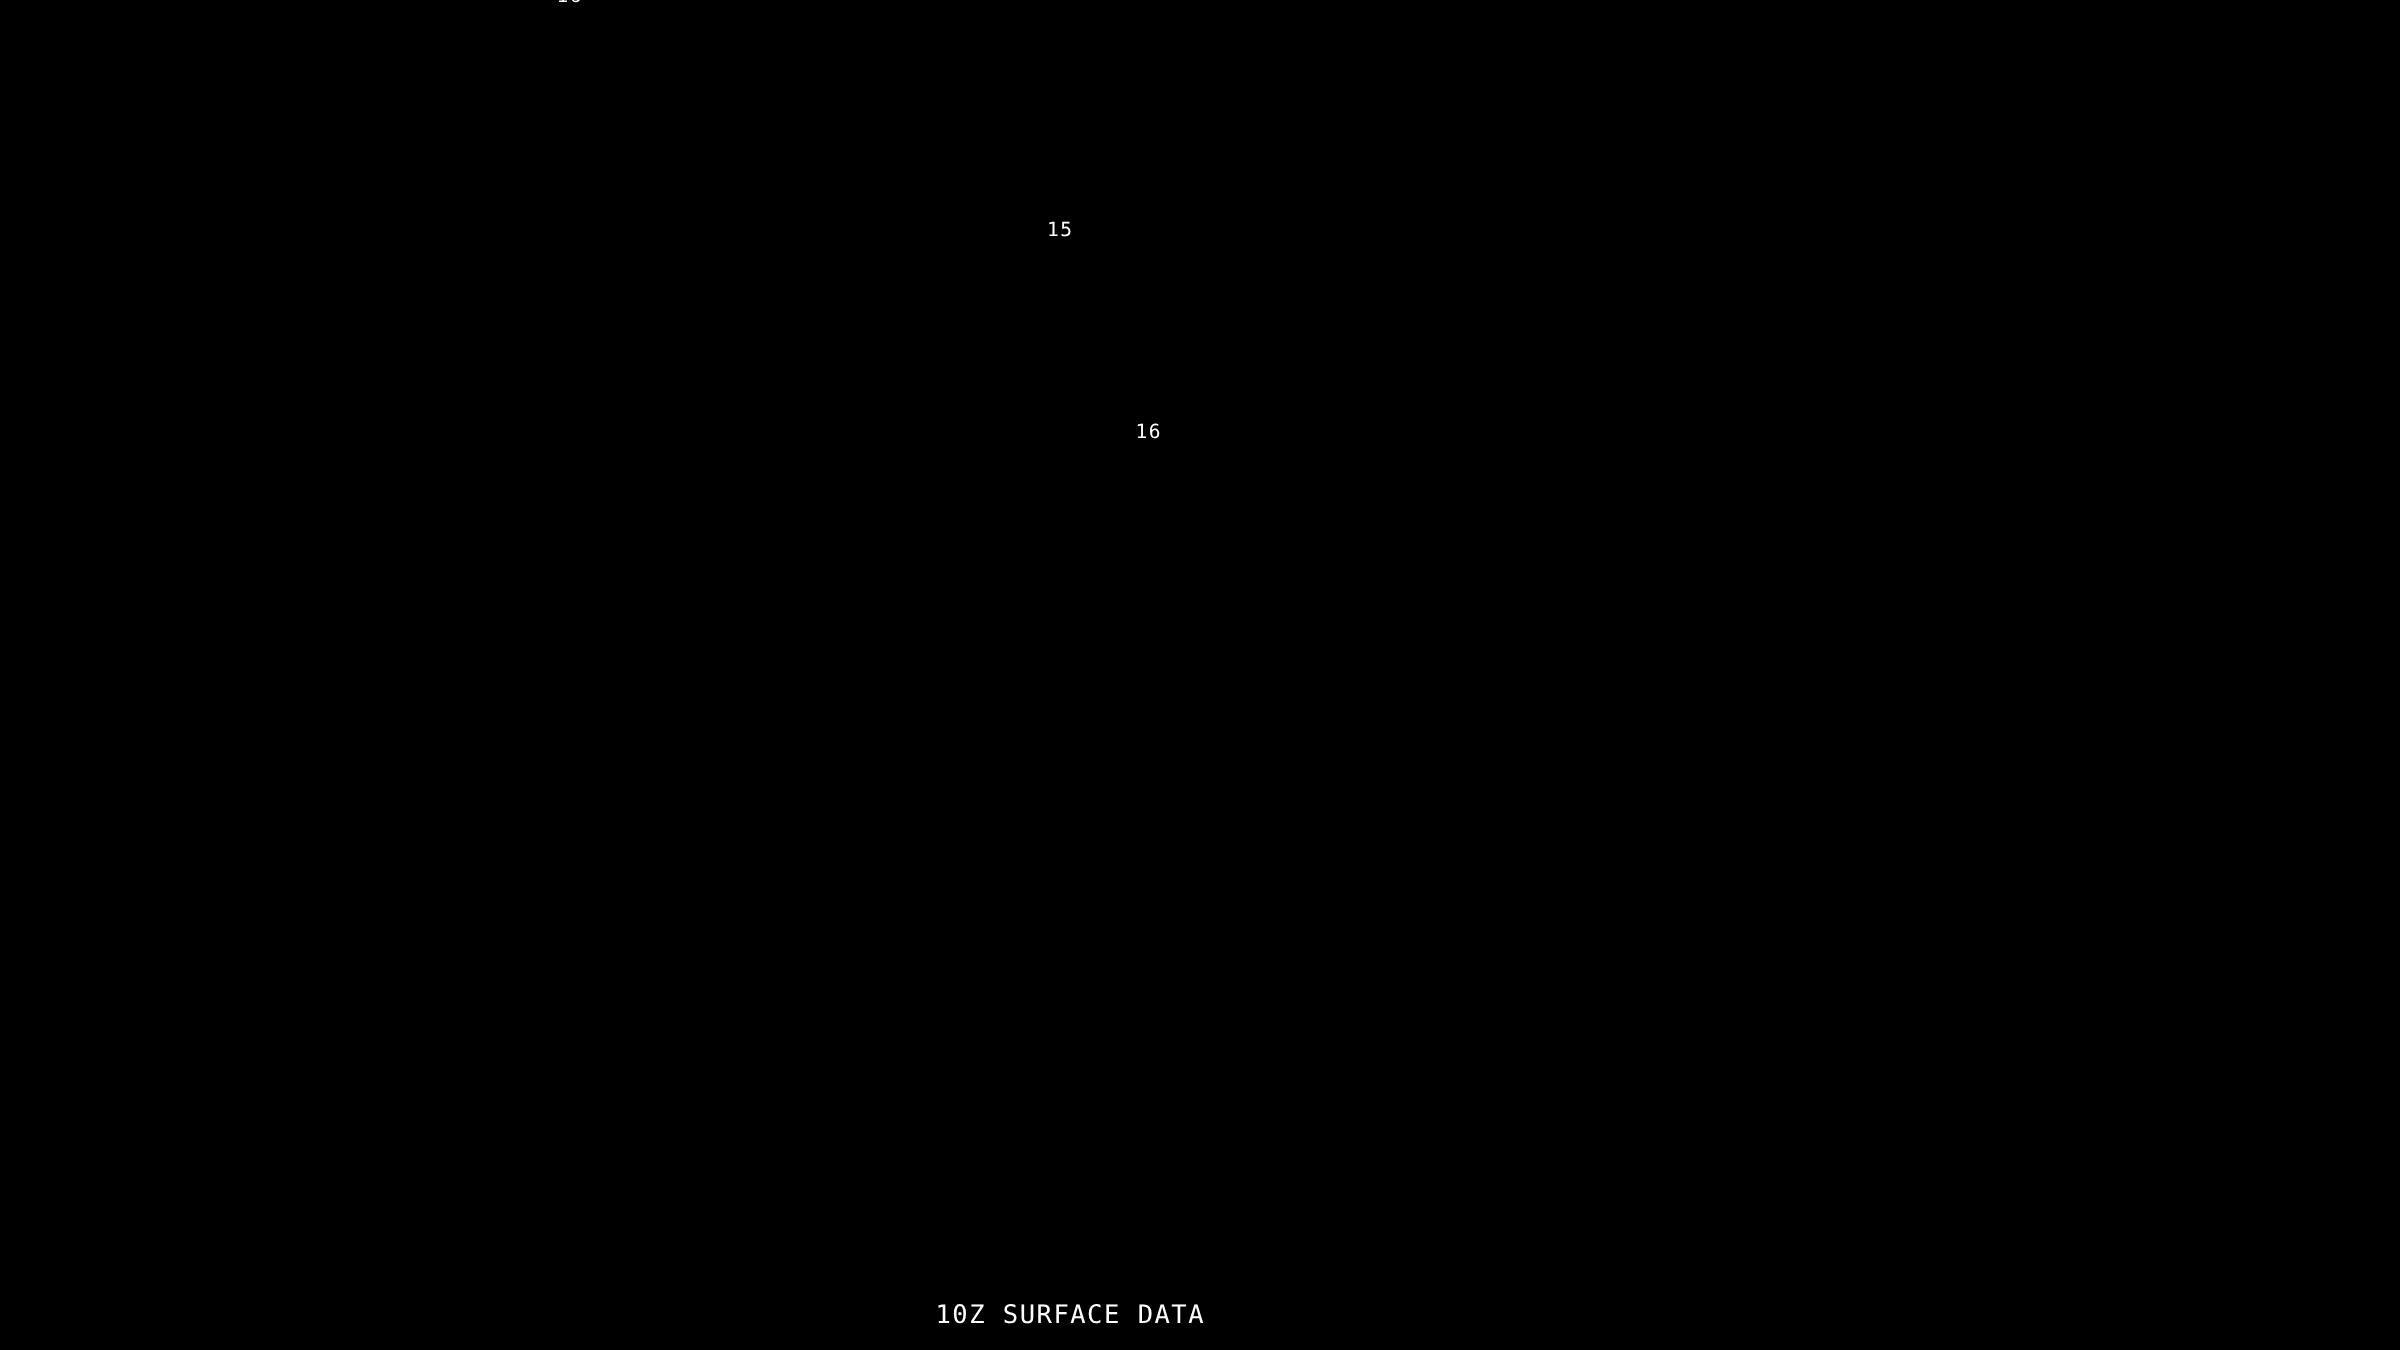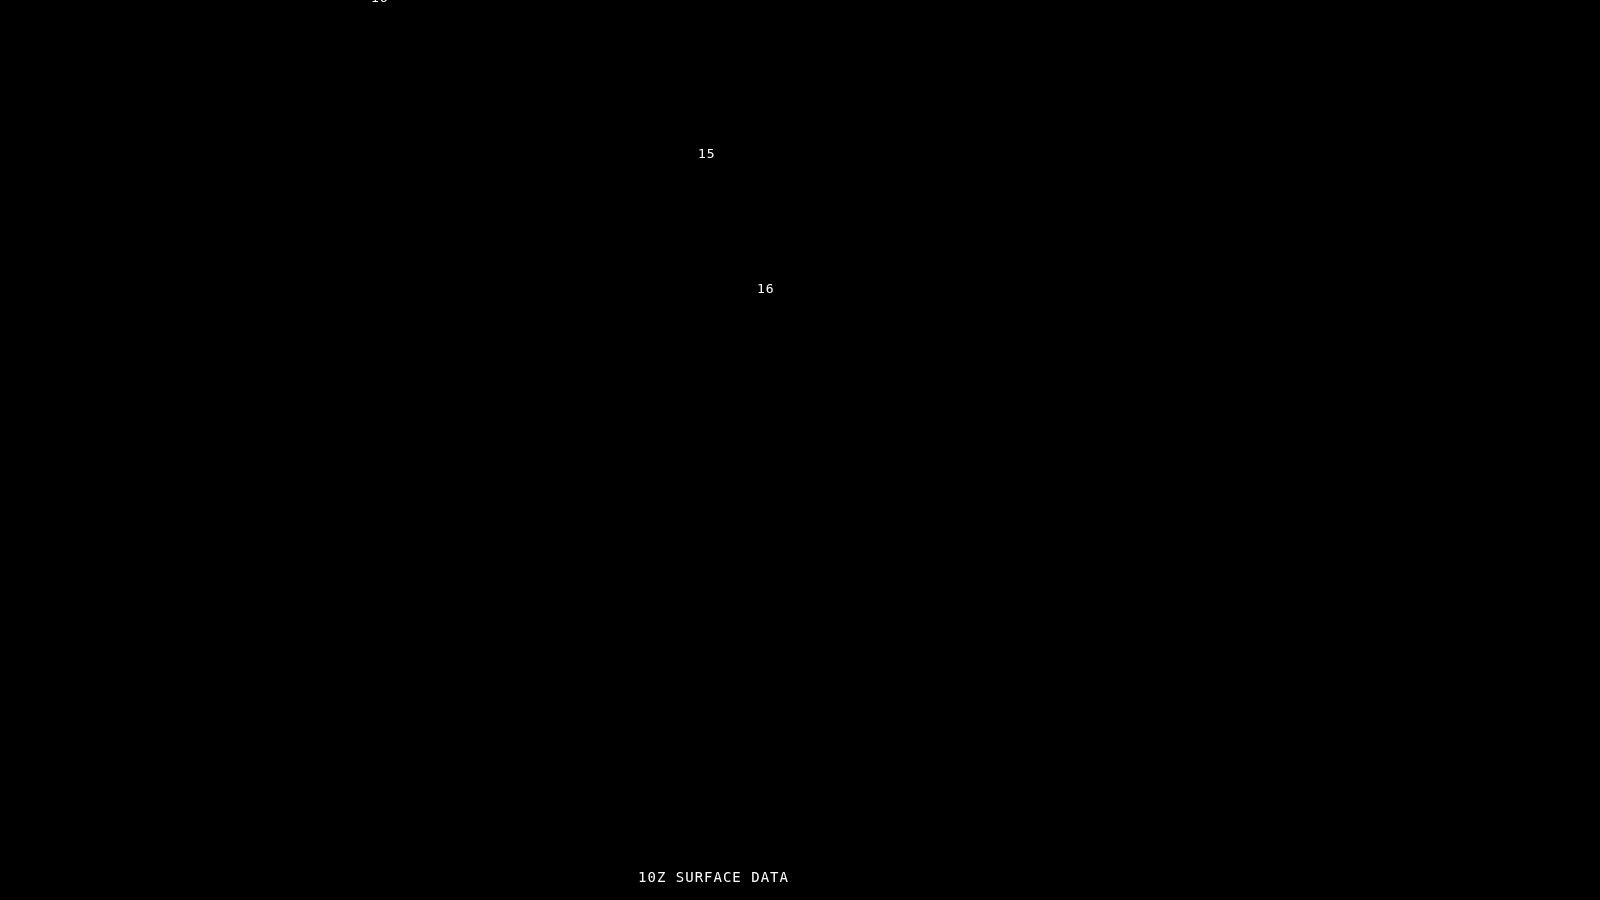--- a/index.html
+++ b/index.html
@@ -29,21 +29,21 @@
   
   .station-top-clipped { left: 371px; top: -9px; }
   .station-upper       { left: 698px; top: 147px; }
   .station-lower       { left: 757px; top: 282px; }
   .map-title {
     position: absolute;
     left: 50%;
     top: 870px;
     transform: translateX(-50%);
     margin-left: 3px; 
-    font-size: 14px;
+    font-size: 17px;
     line-height: 14px;
     letter-spacing: 1px;
     color: #ffffff;
     white-space: pre;
   }
 </style>
 </head>
 <body>
 
 <div class="screen">

